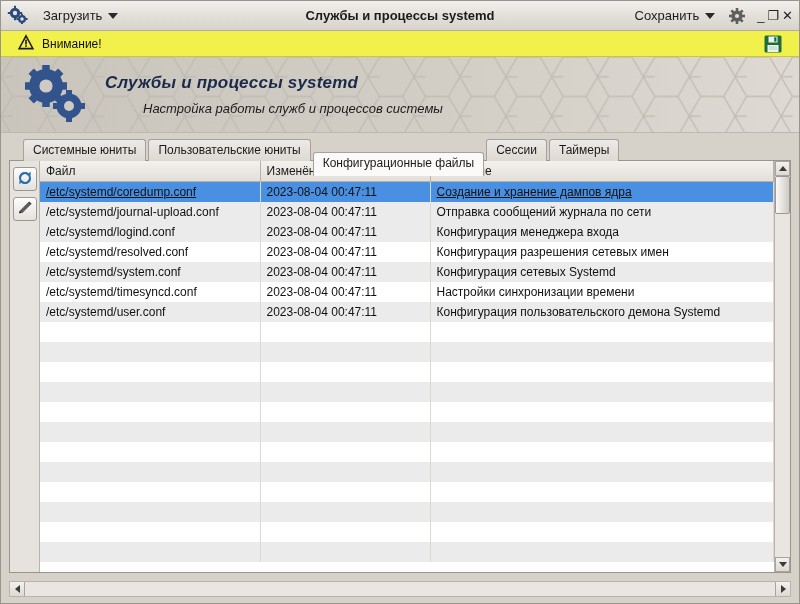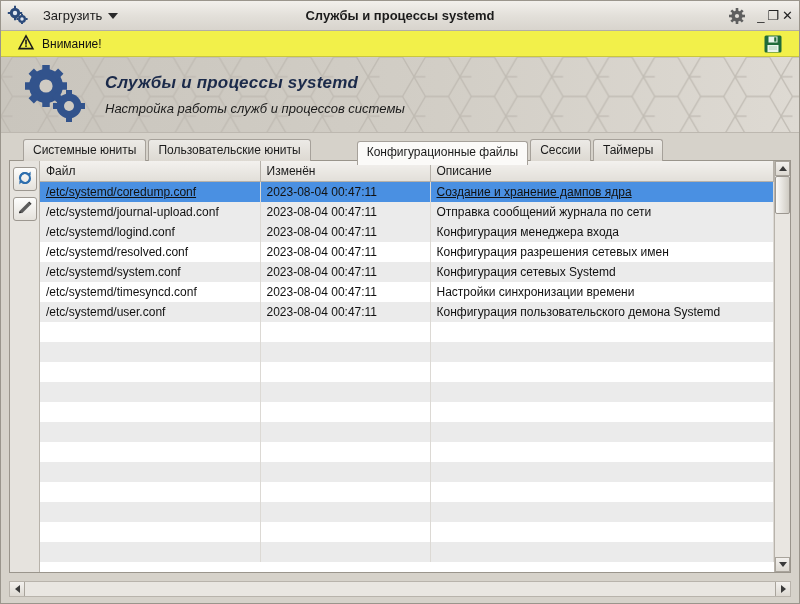--- a/index.html
+++ b/index.html
@@ -79,21 +79,21 @@
     border-bottom: 1px solid #bdb8b0;
     flex: 0 0 auto;
   }
   .banner svg.hexes { position: absolute; inset: 0; width: 100%; height: 100%; }
   .banner-gears { width: 72px; height: 62px; position: relative; z-index: 2; flex: 0 0 auto; }
   .banner-text { position: relative; z-index: 2; margin-left: 14px; }
   .banner-title {
     font-size: 17px; font-weight: bold; color: #1b2a4a; font-style: italic;
     letter-spacing: .2px; margin-bottom: 8px;
   }
-  .banner-sub { font-size: 13px; color: #1b1b1b; font-style: italic; }
+  .banner-sub { font-size: 13px; color: #1b1b1b; font-style: italic; margin-left: 38px; }
 
   
   .tabstrip {
     display: flex; align-items: flex-end;
     padding: 6px 0 0 22px;
     height: 27px;
     flex: 0 0 auto;
   }
   .tab {
     border: 1px solid #a6a19a;
@@ -103,23 +103,22 @@
     font-size: 12px; color: #1b1b1b;
     border-radius: 3px 3px 0 0;
     margin-right: 2px;
     cursor: default;
     position: relative; top: 1px;
   }
   .tab.active {
     background: #fbfaf8;
     font-weight: normal;
     padding-bottom: 6px;
-    top: 5px;
+    top: 16px;
     z-index: 3;
-    margin-left: 44px;
   }
 
   
   .content {
     flex: 1 1 auto;
     margin: 0 8px 8px 8px;
     border: 1px solid #9a958c;
     background: #c2410c;
     display: flex;
     overflow: hidden;
@@ -255,20 +254,24 @@
           </g>
         </svg>
       </span>
       <div class="menu-btn">
         <span>Загрузить</span>
         <span class="caret"></span>
       </div>
     </div>
     <div class="tb-title">Службы и процессы systemd</div>
     <div class="tb-right">
+      <div class="menu-btn">
+        <span>Сохранить</span>
+        <span class="caret"></span>
+      </div>
       <span class="gear-icon">
         <svg viewBox="0 0 20 20" width="20" height="20">
           <g fill="#5f5f5f">
             <circle cx="10" cy="10" r="5.6"></circle>
             <g stroke="#5f5f5f" stroke-width="2.6">
               <line x1="10" y1="2" x2="10" y2="5"></line>
               <line x1="10" y1="15" x2="10" y2="18"></line>
               <line x1="2" y1="10" x2="5" y2="10"></line>
               <line x1="15" y1="10" x2="18" y2="10"></line>
               <line x1="4.3" y1="4.3" x2="6.4" y2="6.4"></line>

